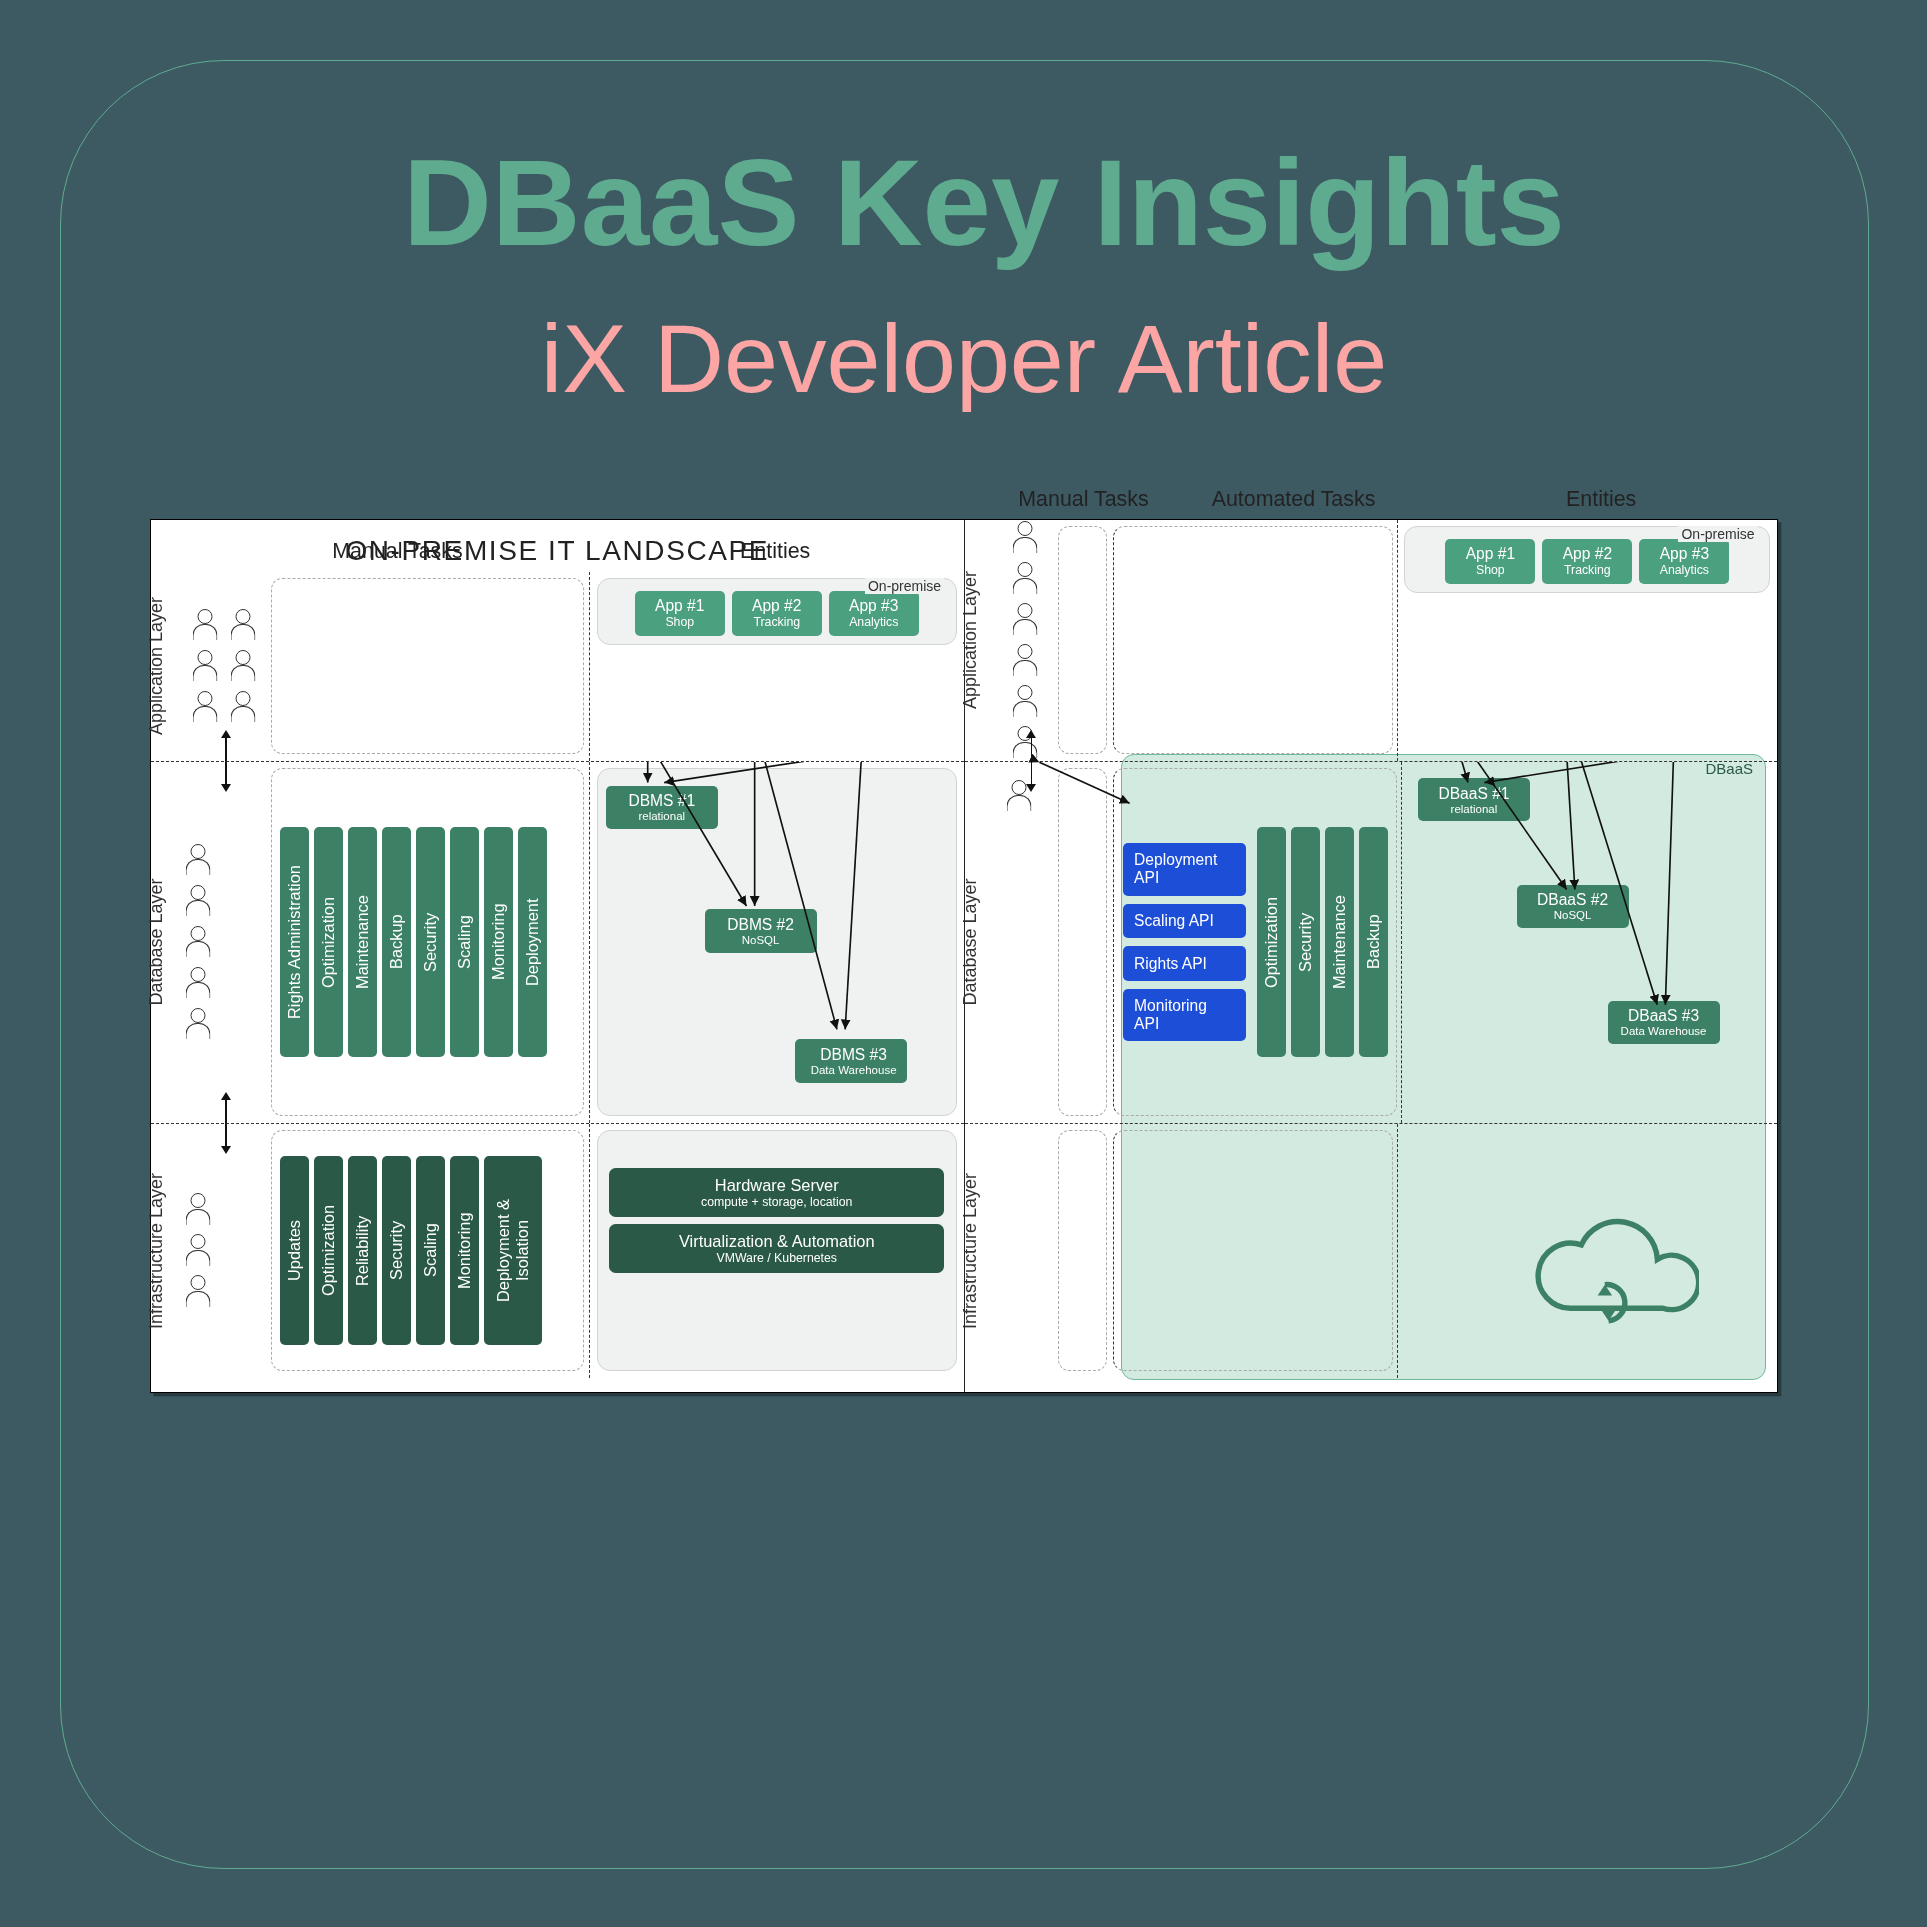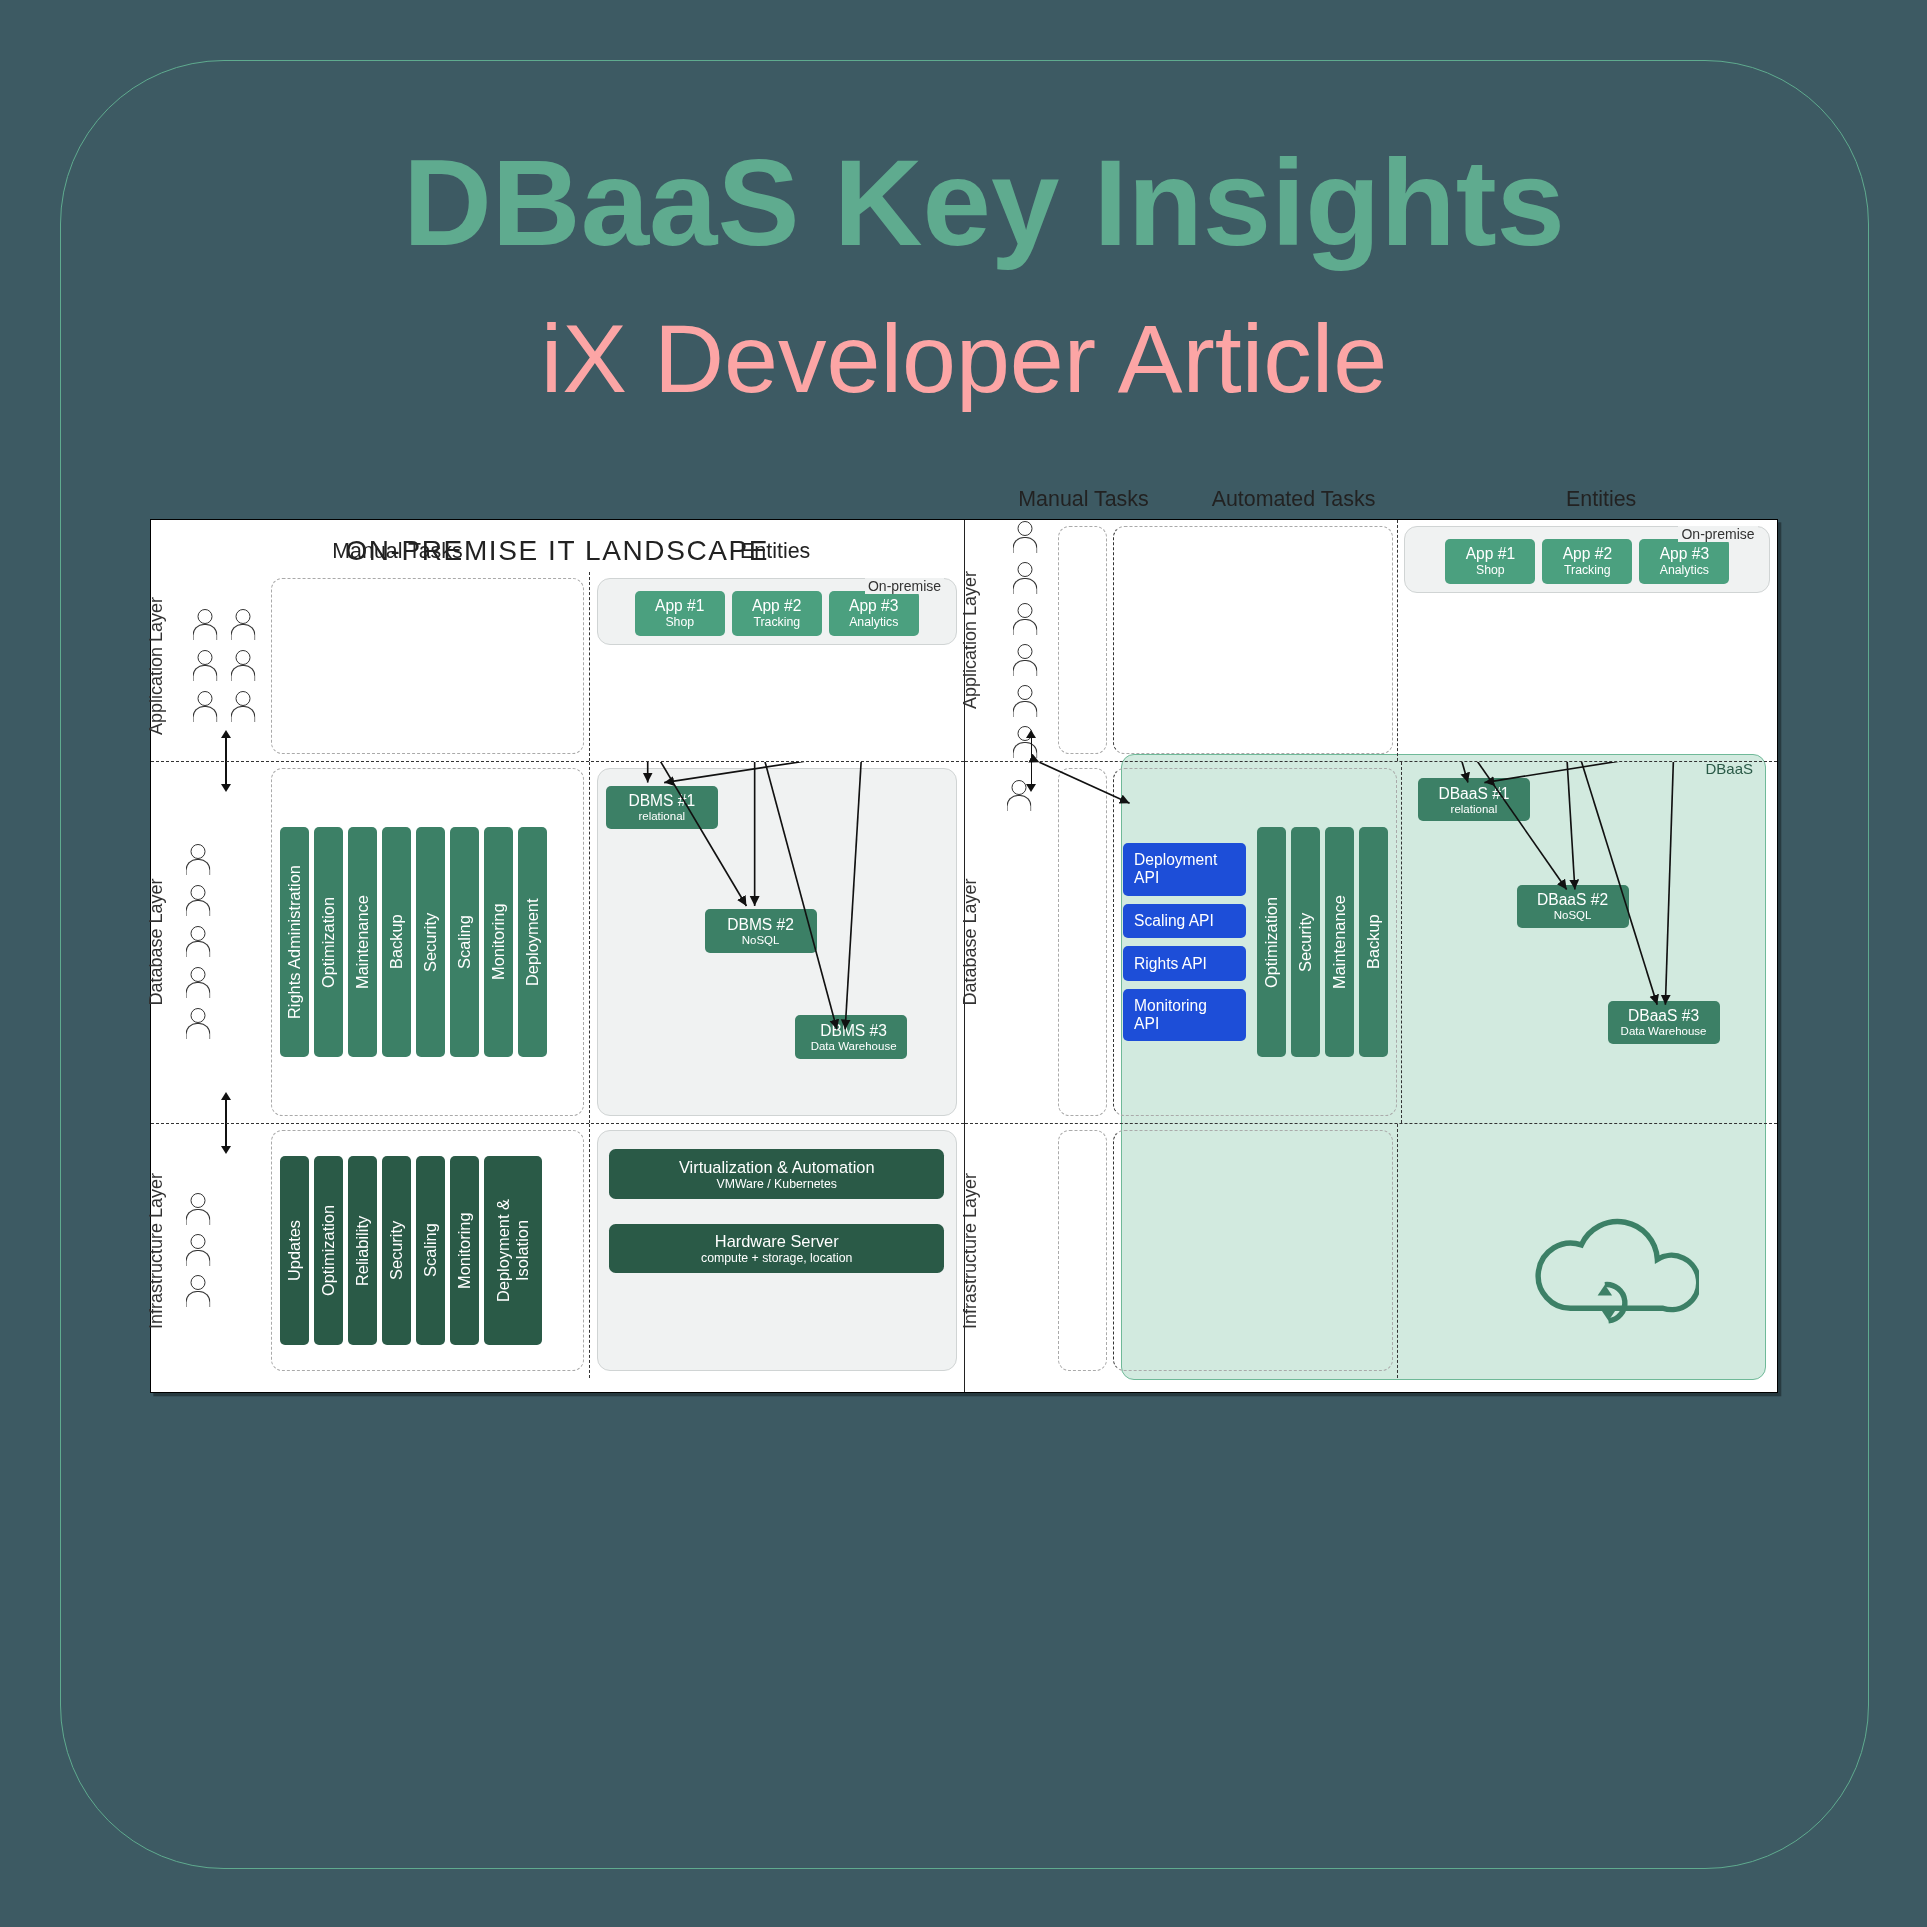--- a/index.html
+++ b/index.html
@@ -326,21 +326,21 @@
         <div class="entities" style="position:relative;">
           <div class="softbox" style="height:100%; position:relative;">
             <div class="dbms" style="left:8.2px; top:16.4px;">
                 <div class="name">DBMS #1</div>
                 <div class="sub">relational</div>
               </div>
             <div class="dbms" style="left:107px; top:140px;">
                 <div class="name">DBMS #2</div>
                 <div class="sub">NoSQL</div>
               </div>
-            <div class="dbms" style="left:197px; top:246px;padding-left:16px;">
+            <div class="dbms" style="left:197px; top:270px;padding-left:16px;">
                 <div class="name">DBMS #3</div>
                 <div class="sub">Data Warehouse</div>
               </div>
           </div>
           <svg class="connector" width="354" height="362" viewBox="0 0 430 440">
             <defs>
                 <marker id="ah" markerWidth="8" markerHeight="8" refX="6" refY="3" orient="auto">
                   <path d="M0,0 L6,3 L0,6 Z" fill="#111"></path>
                 </marker>
               </defs>
@@ -366,27 +366,27 @@
           <div class="pill infra">Updates</div>
           <div class="pill infra">Optimization</div>
           <div class="pill infra">Reliability</div>
           <div class="pill infra">Security</div>
           <div class="pill infra">Scaling</div>
           <div class="pill infra">Monitoring</div>
           <div class="pill infra" style="width:58px;">Deployment &amp; Isolation</div>
         </div>
         <div class="entities">
           <div class="softbox" style="height:100%;">
+            <div class="infrabox" style="margin-top:25px;">
+                <div class="name">Hardware Server</div>
+                <div class="sub">compute + storage, location</div>
+              </div>
             <div class="infrabox">
                 <div class="name">Virtualization &amp; Automation</div>
                 <div class="sub">VMWare / Kubernetes</div>
-              </div>
-            <div class="infrabox" style="margin-top:25px;">
-                <div class="name">Hardware Server</div>
-                <div class="sub">compute + storage, location</div>
               </div>
           </div>
         </div>
       </div>
     </div>
 
     <div class="panel">
 
       <div class="dbaas-zone" style="left:156px; top:234px; right:11.5px; bottom:11.5px;">
         <div class="zlabel">DBaaS</div>

